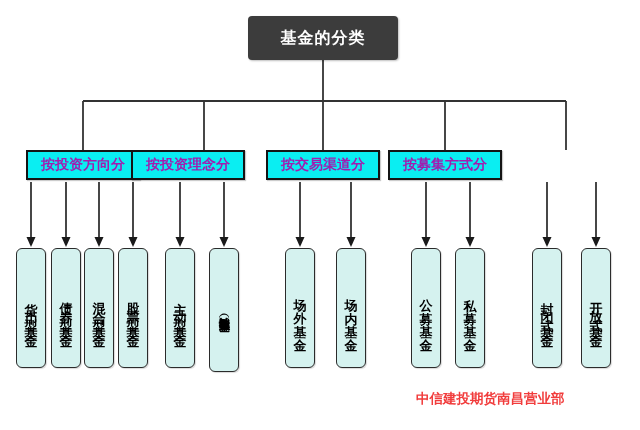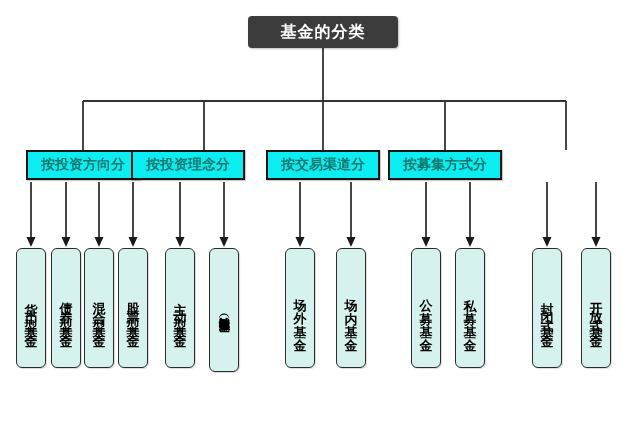--- a/index.html
+++ b/index.html
@@ -2,31 +2,31 @@
 <html><head>
 <meta charset="utf-8">
 <style>
   html,body{margin:0;padding:0;background:#ffffff;}
   .stage{
     position:relative;width:640px;height:430px;background:#ffffff;overflow:hidden;
     font-family:"Liberation Sans","DejaVu Sans",sans-serif;
   }
   .connectors{position:absolute;left:0;top:0;width:640px;height:430px;}
   .root-box{
-    position:absolute;left:248px;top:16px;width:150px;height:32px;
+    position:absolute;left:248px;top:16px;width:150px;height:44px;
     background:#3c3c3c;color:#ffffff;border-radius:4px;
     display:flex;align-items:center;justify-content:center;
     font-size:16px;font-weight:bold;letter-spacing:1px;
     box-shadow:1px 1px 2px rgba(0,0,0,.25);
   }
   .branch-box{
     position:absolute;top:150px;width:114px;height:30px;box-sizing:border-box;
     background:#0aeef2;border:2px solid #141414;border-radius:0;
     display:flex;align-items:center;justify-content:center;
-    font-size:14px;font-weight:bold;color:#0f766e;
+    font-size:14px;font-weight:bold;color:#a21caf;
     box-shadow:1px 1px 1px rgba(0,0,0,.2);
   }
   .leaf-box{
     position:absolute;top:248px;width:30px;height:120px;box-sizing:border-box;
     background:#d5f2ef;border:1.5px solid #2b2b2b;border-radius:6px;
     display:flex;align-items:center;justify-content:center;
     color:#000;box-shadow:1px 1px 1px rgba(0,0,0,.15);
   }
   .leaf-box .vtext{
     writing-mode:vertical-rl;font-weight:bold;font-size:13px;line-height:1;
@@ -123,14 +123,15 @@
     <span class="vtext">私募基金</span>
   </div>
 
   <div class="leaf-box ls5" style="left:532px">
     <span class="vtext">封闭式基金</span>
   </div>
   <div class="leaf-box ls5" style="left:581px">
     <span class="vtext">开放式基金</span>
   </div>
 
+  <div class="watermark">中信建投期货南昌营业部</div>
 
 </div>
 
 </body></html>

